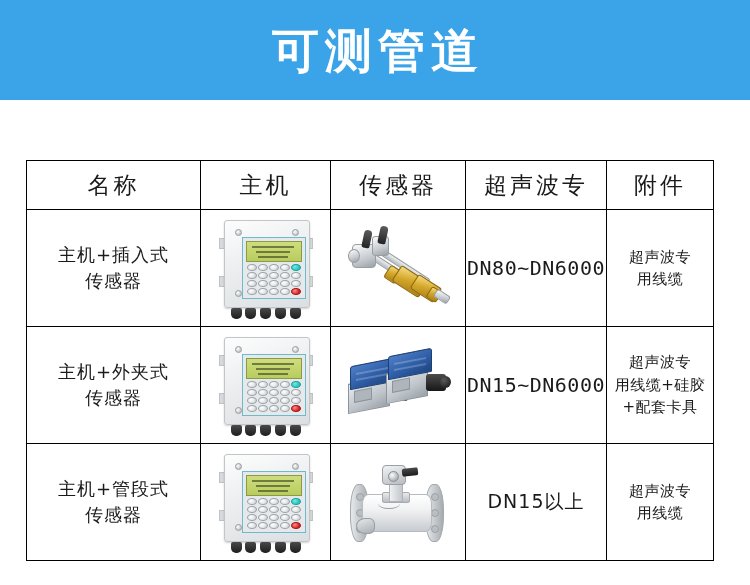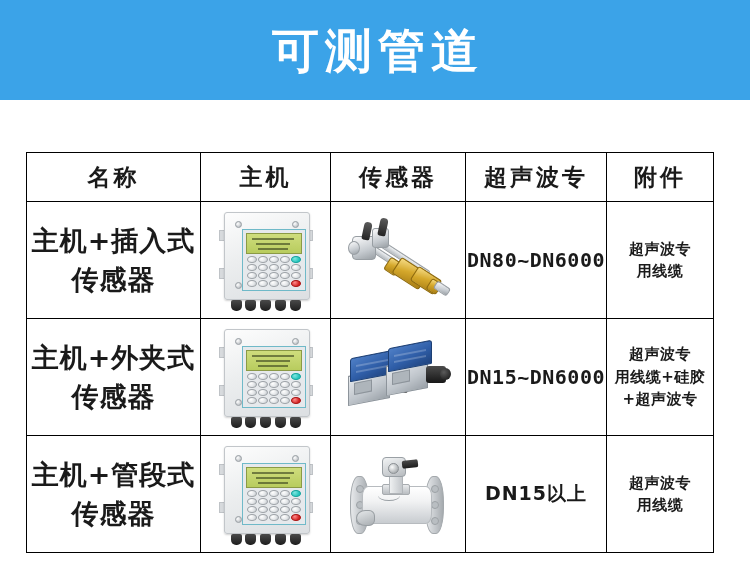--- a/index.html
+++ b/index.html
@@ -34,24 +34,23 @@
     letter-spacing: 6px;
     font-family: "DejaVu Sans", "Liberation Sans", sans-serif;
     line-height: 1;
     padding-left: 6px;
   }
 
   
   .table-wrap {
     position: absolute;
     left: 26px;
-    top: 152px;
+    top: 160px;
     width: 687px;
     height: 400px;
-    font-weight: bold;
   }
   table.spec {
     border-collapse: collapse;
     width: 687px;
     height: 400px;
     table-layout: fixed;
     background: #ffffff;
   }
   table.spec td {
     border: 1px solid #000000;
@@ -67,21 +66,21 @@
   .col-acc    { width: 107px; }
 
   tr.head-row td {
     height: 48px;
     font-size: 23px;
     letter-spacing: 3px;
   }
   tr.data-row { height: 117px; }
 
   .cell-name {
-    font-size: 27px;
+    font-size: 18px;
     line-height: 1.45;
     letter-spacing: 1px;
   }
   .cell-pipe {
     font-size: 20px;
     letter-spacing: 0.5px;
     font-family: "DejaVu Sans Mono", "Liberation Mono", monospace;
   }
   .cell-pipe.cjk {
     font-family: "DejaVu Sans", "Liberation Sans", sans-serif;
@@ -576,21 +575,21 @@
                 <div class="rib b"></div>
               </div>
               <div class="conn"></div>
             </div>
           </div>
         </td>
         <td class="cell-pipe">DN15~DN6000</td>
         <td class="cell-acc">
           <div>超声波专</div>
           <div>用线缆+硅胶</div>
-          <div>+超声波专</div>
+          <div>+配套卡具</div>
         </td>
       </tr>
 
       <tr class="data-row">
         <td class="cell-name">
           <div>主机+管段式</div>
           <div>传感器</div>
         </td>
         <td class="cell-img">
           <div class="device">

